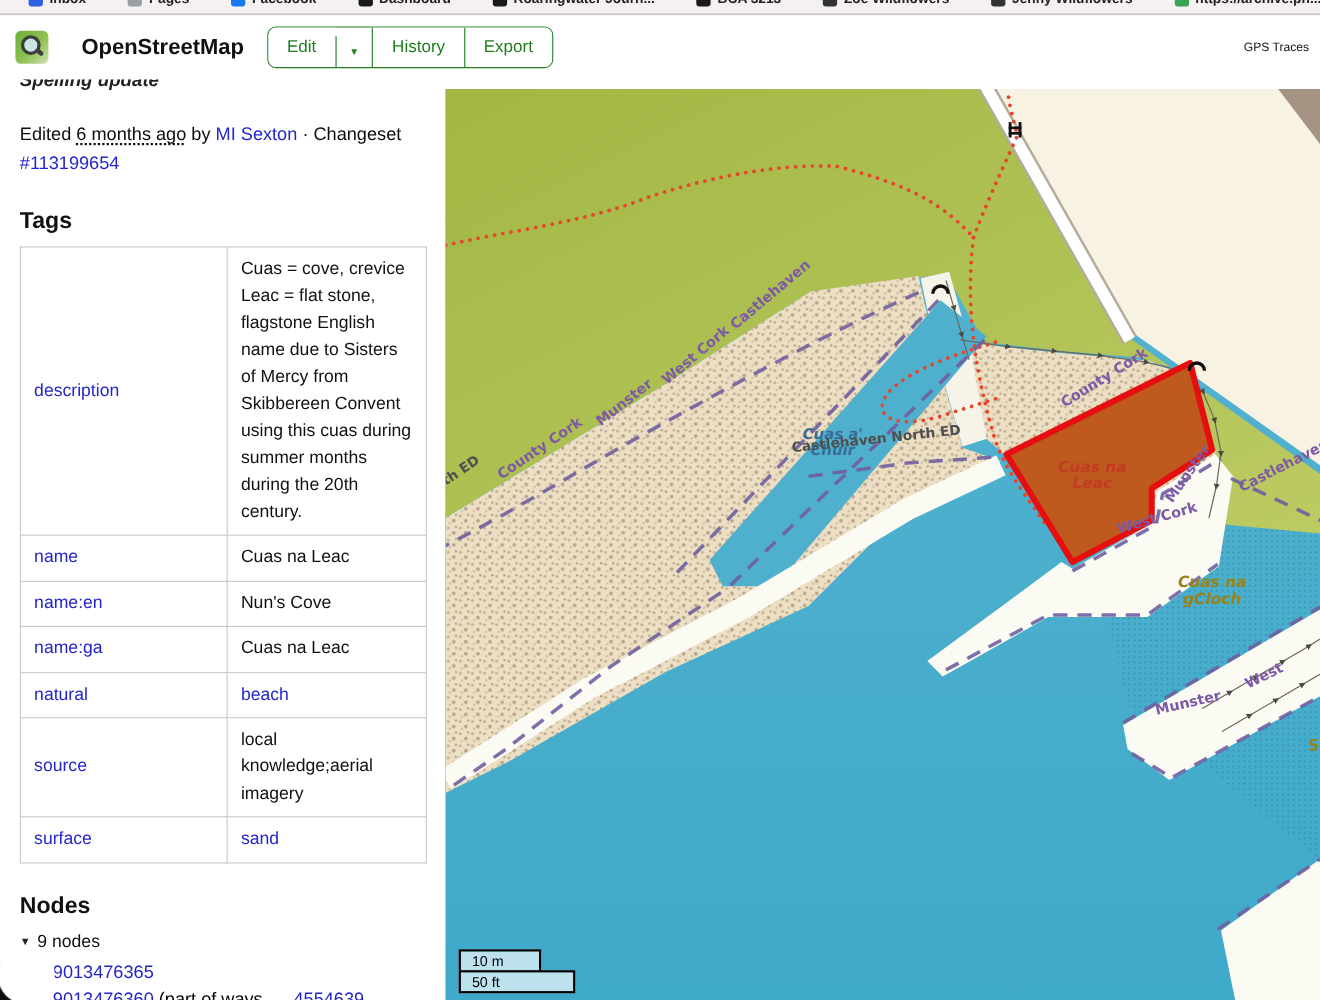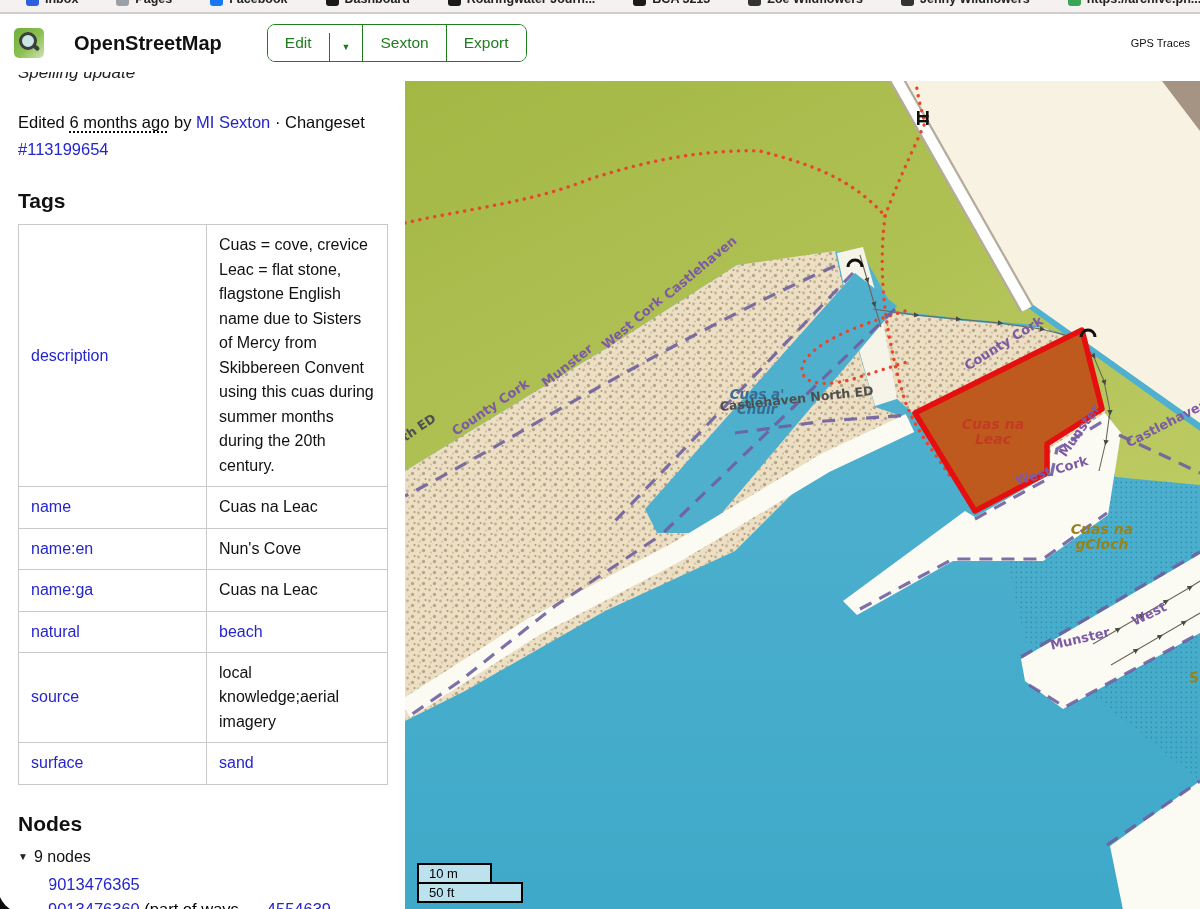--- a/index.html
+++ b/index.html
@@ -13,31 +13,31 @@
   
   .osm-header{height:58px;display:flex;align-items:center;padding:0 10px 0 14px;background:#fff;gap:21px;}
   .logo{width:30px;height:30px;border-radius:5px;position:relative;flex:none;
     background:linear-gradient(135deg,#6fae3b 0%,#8cc152 55%,#cfe3b2 100%);}
   .logo::after{content:"";position:absolute;left:5px;top:4px;width:12px;height:12px;border-radius:50%;
     border:3px solid #3d3d3d;background:rgba(210,235,245,.9);}
   .logo::before{content:"";position:absolute;left:17px;top:17px;width:9px;height:4px;background:#3d3d3d;
     transform:rotate(40deg);border-radius:2px;}
   .brand{font-size:20px;font-weight:700;color:#111;margin-left:9px;}
   .btn-group{display:inline-flex;align-items:flex-end;border:1px solid #1f7d1f;border-radius:8px;
-    overflow:hidden;margin-left:24px;background:#fff;}
+    overflow:hidden;background:#fff;}
   .hbtn{padding:9px 17px;color:#1f7d1f;font-size:15.5px;border-left:1px solid #1f7d1f;cursor:pointer;
     display:flex;align-items:center;background:#fff;}
   .hbtn.first{border-left:none;}
   .caret{font-size:9px;padding:9px 12px;}
   .gps-traces{margin-left:auto;margin-right:0;font-size:11px;color:#111;cursor:pointer;}
   
   .content{display:flex;align-items:flex-start;height:839px;}
   .sidebar{width:405px;flex:none;box-sizing:border-box;padding:0 17px 0 18px;overflow:hidden;height:839px;position:relative;}
   .clipwrap{height:13px;overflow:hidden;}
-  .comment-title{font-style:italic;font-weight:400;font-size:17px;color:#222;margin-top:-9px;}
+  .comment-title{font-style:italic;font-weight:700;font-size:17px;color:#222;margin-top:-9px;}
   .edited{margin-top:24px;font-size:16.5px;line-height:1.62;color:#0c0c0c;}
   .dotted{text-decoration:underline dotted 1.5px;text-underline-offset:3px;}
   .lnk{color:#2525cc;cursor:pointer;text-decoration:none;text-align:center;}
   .sb-h2{font-size:21px;font-weight:700;color:#111;margin:27px 0 11px;}
   table.tags{border-collapse:collapse;width:370px;font-size:16px;table-layout:fixed;}
   table.tags td{border:1px solid #c9c9c9;padding:8px 12px;vertical-align:middle;line-height:1.53;
     color:#111;word-wrap:break-word;}
   td.kcol{width:163px;}
   .nodes-block{margin-top:22px;}
   .nodes-count{font-size:16px;color:#111;margin-top:12px;display:flex;align-items:center;}
@@ -107,21 +107,21 @@
       </span>
     </div>
 </div>
 
 <div class="osm-header">
   <span class="logo"></span>
   <span class="brand">OpenStreetMap</span>
   <span class="btn-group">
     <span class="hbtn first">Edit</span>
     <span class="hbtn caret">▼</span>
-    <span class="hbtn">Sexton</span>
+    <span class="hbtn">History</span>
     <span class="hbtn">Export</span>
   </span>
   <span class="gps-traces">GPS Traces</span>
 </div>
 
 <div class="content">
 
   <div class="sidebar">
     <div class="clipwrap">
       <div class="comment-title">Spelling update</div>

